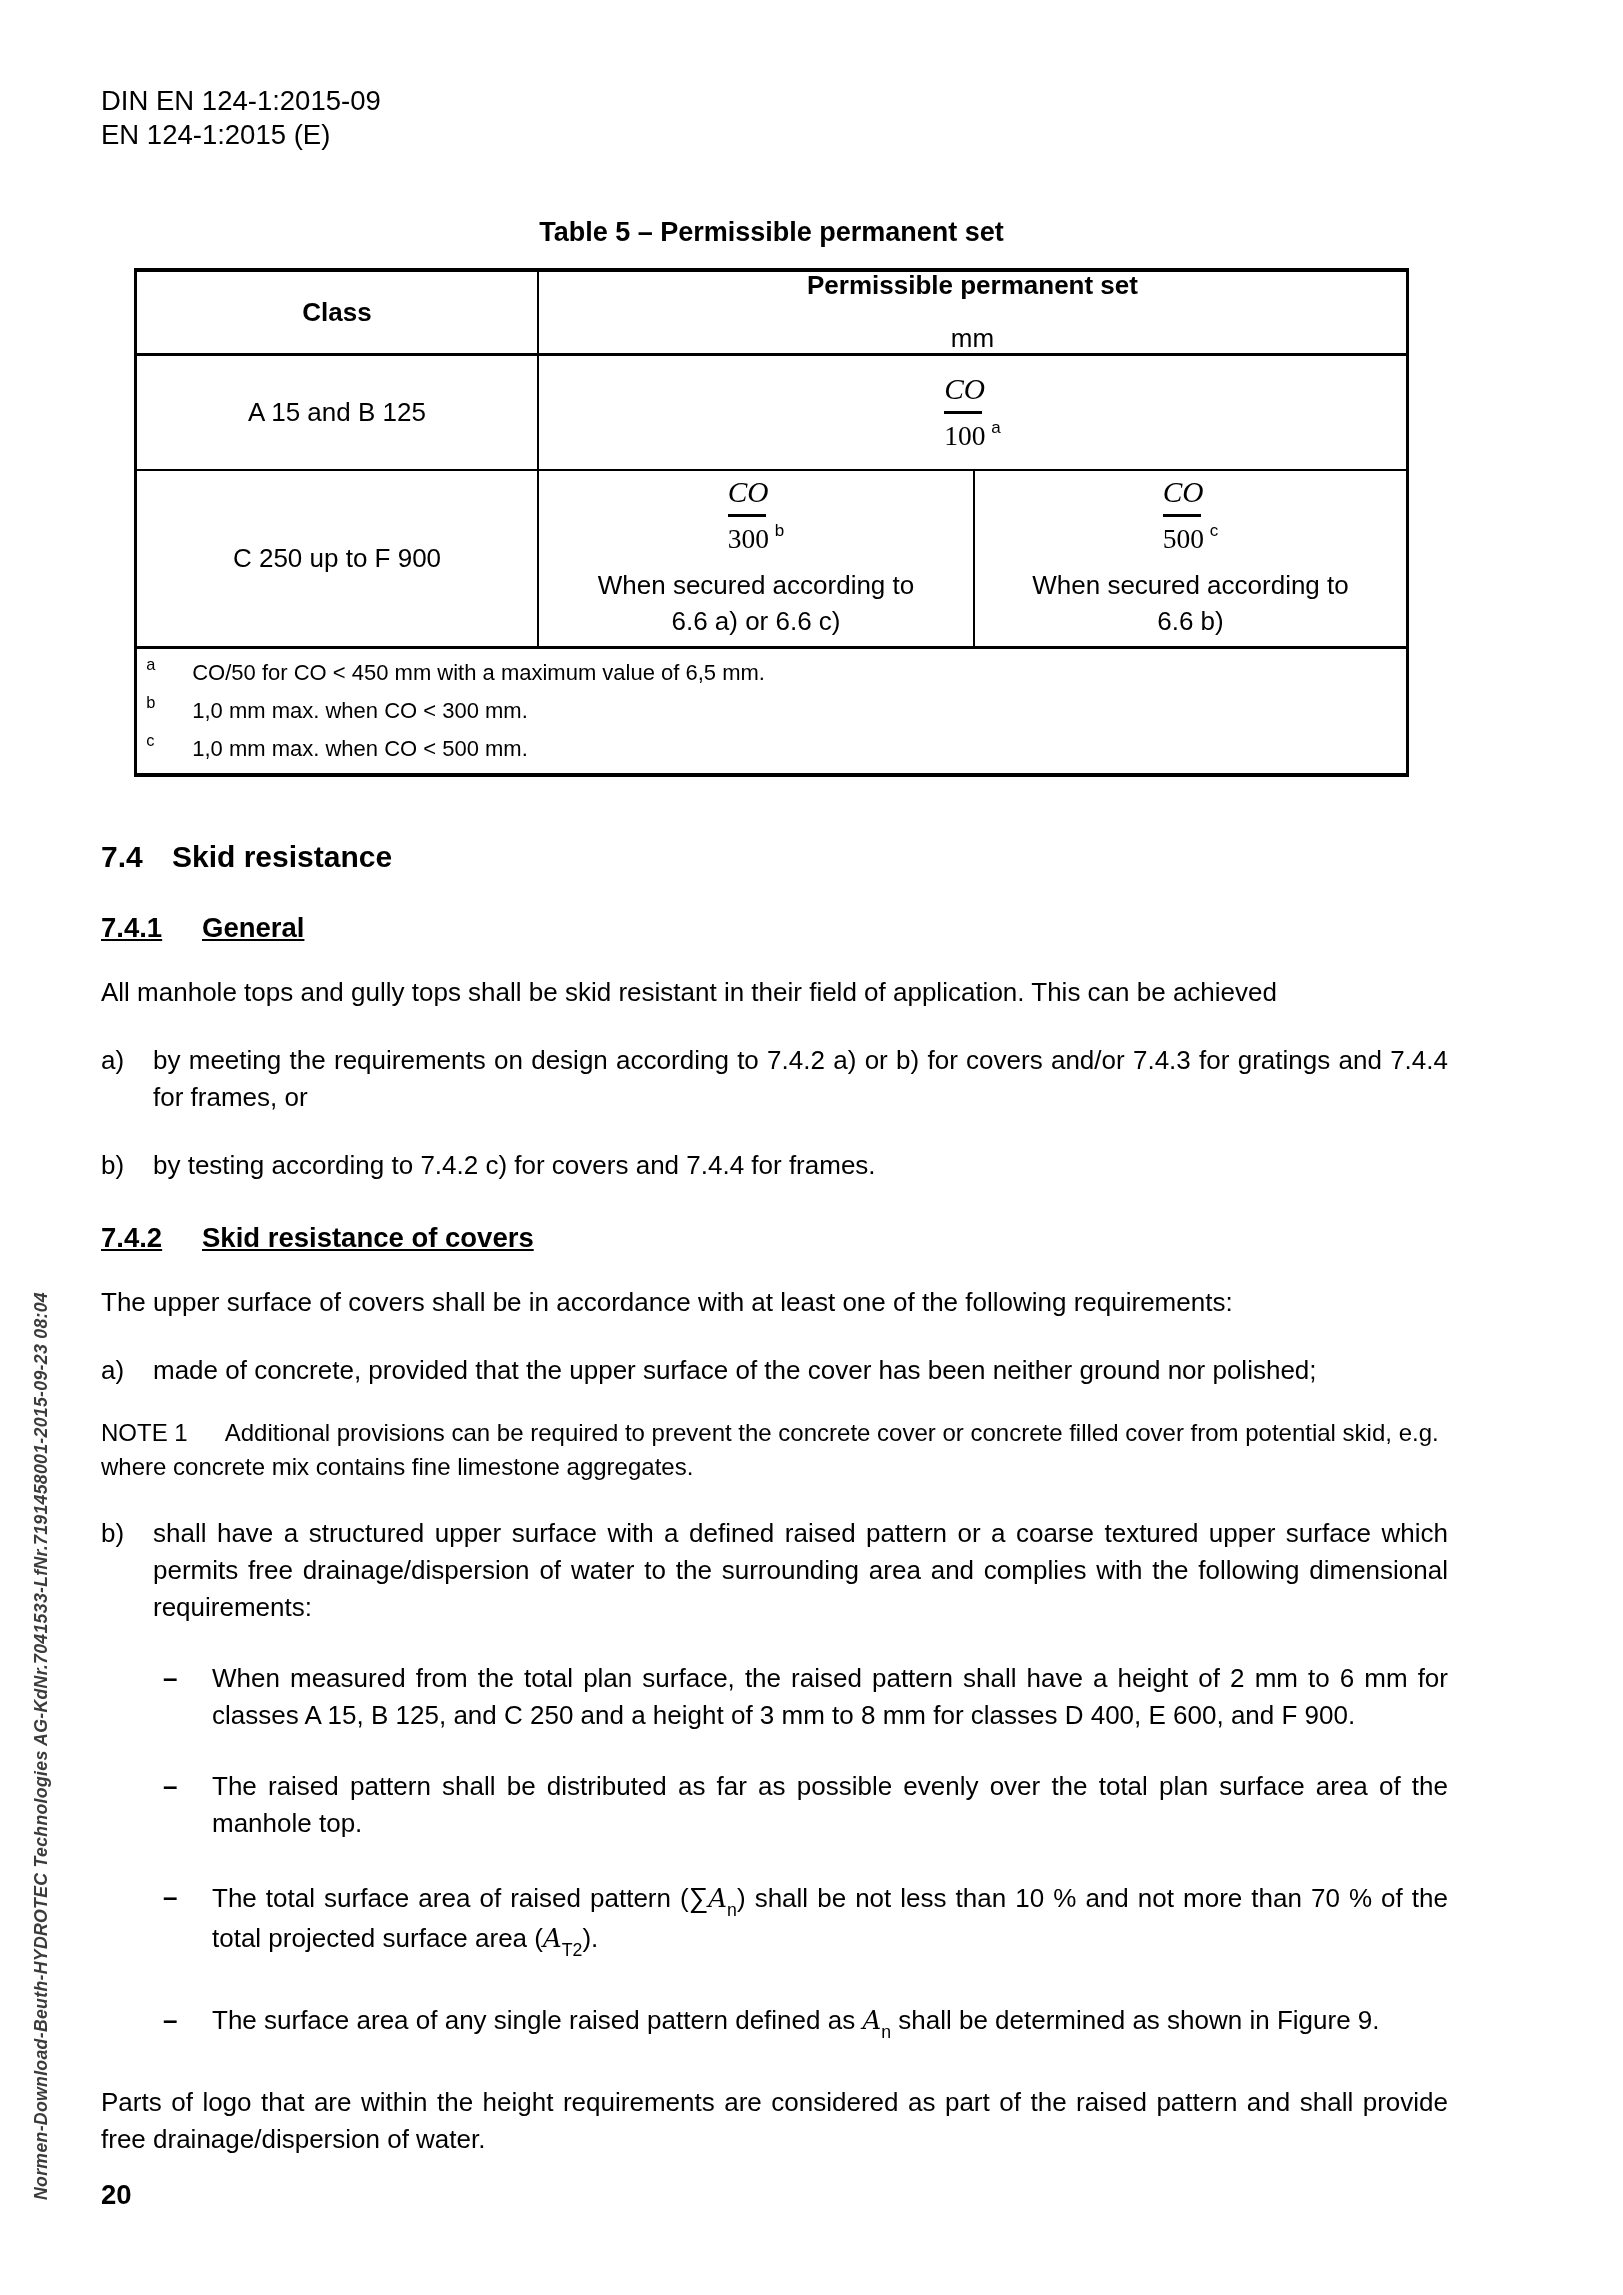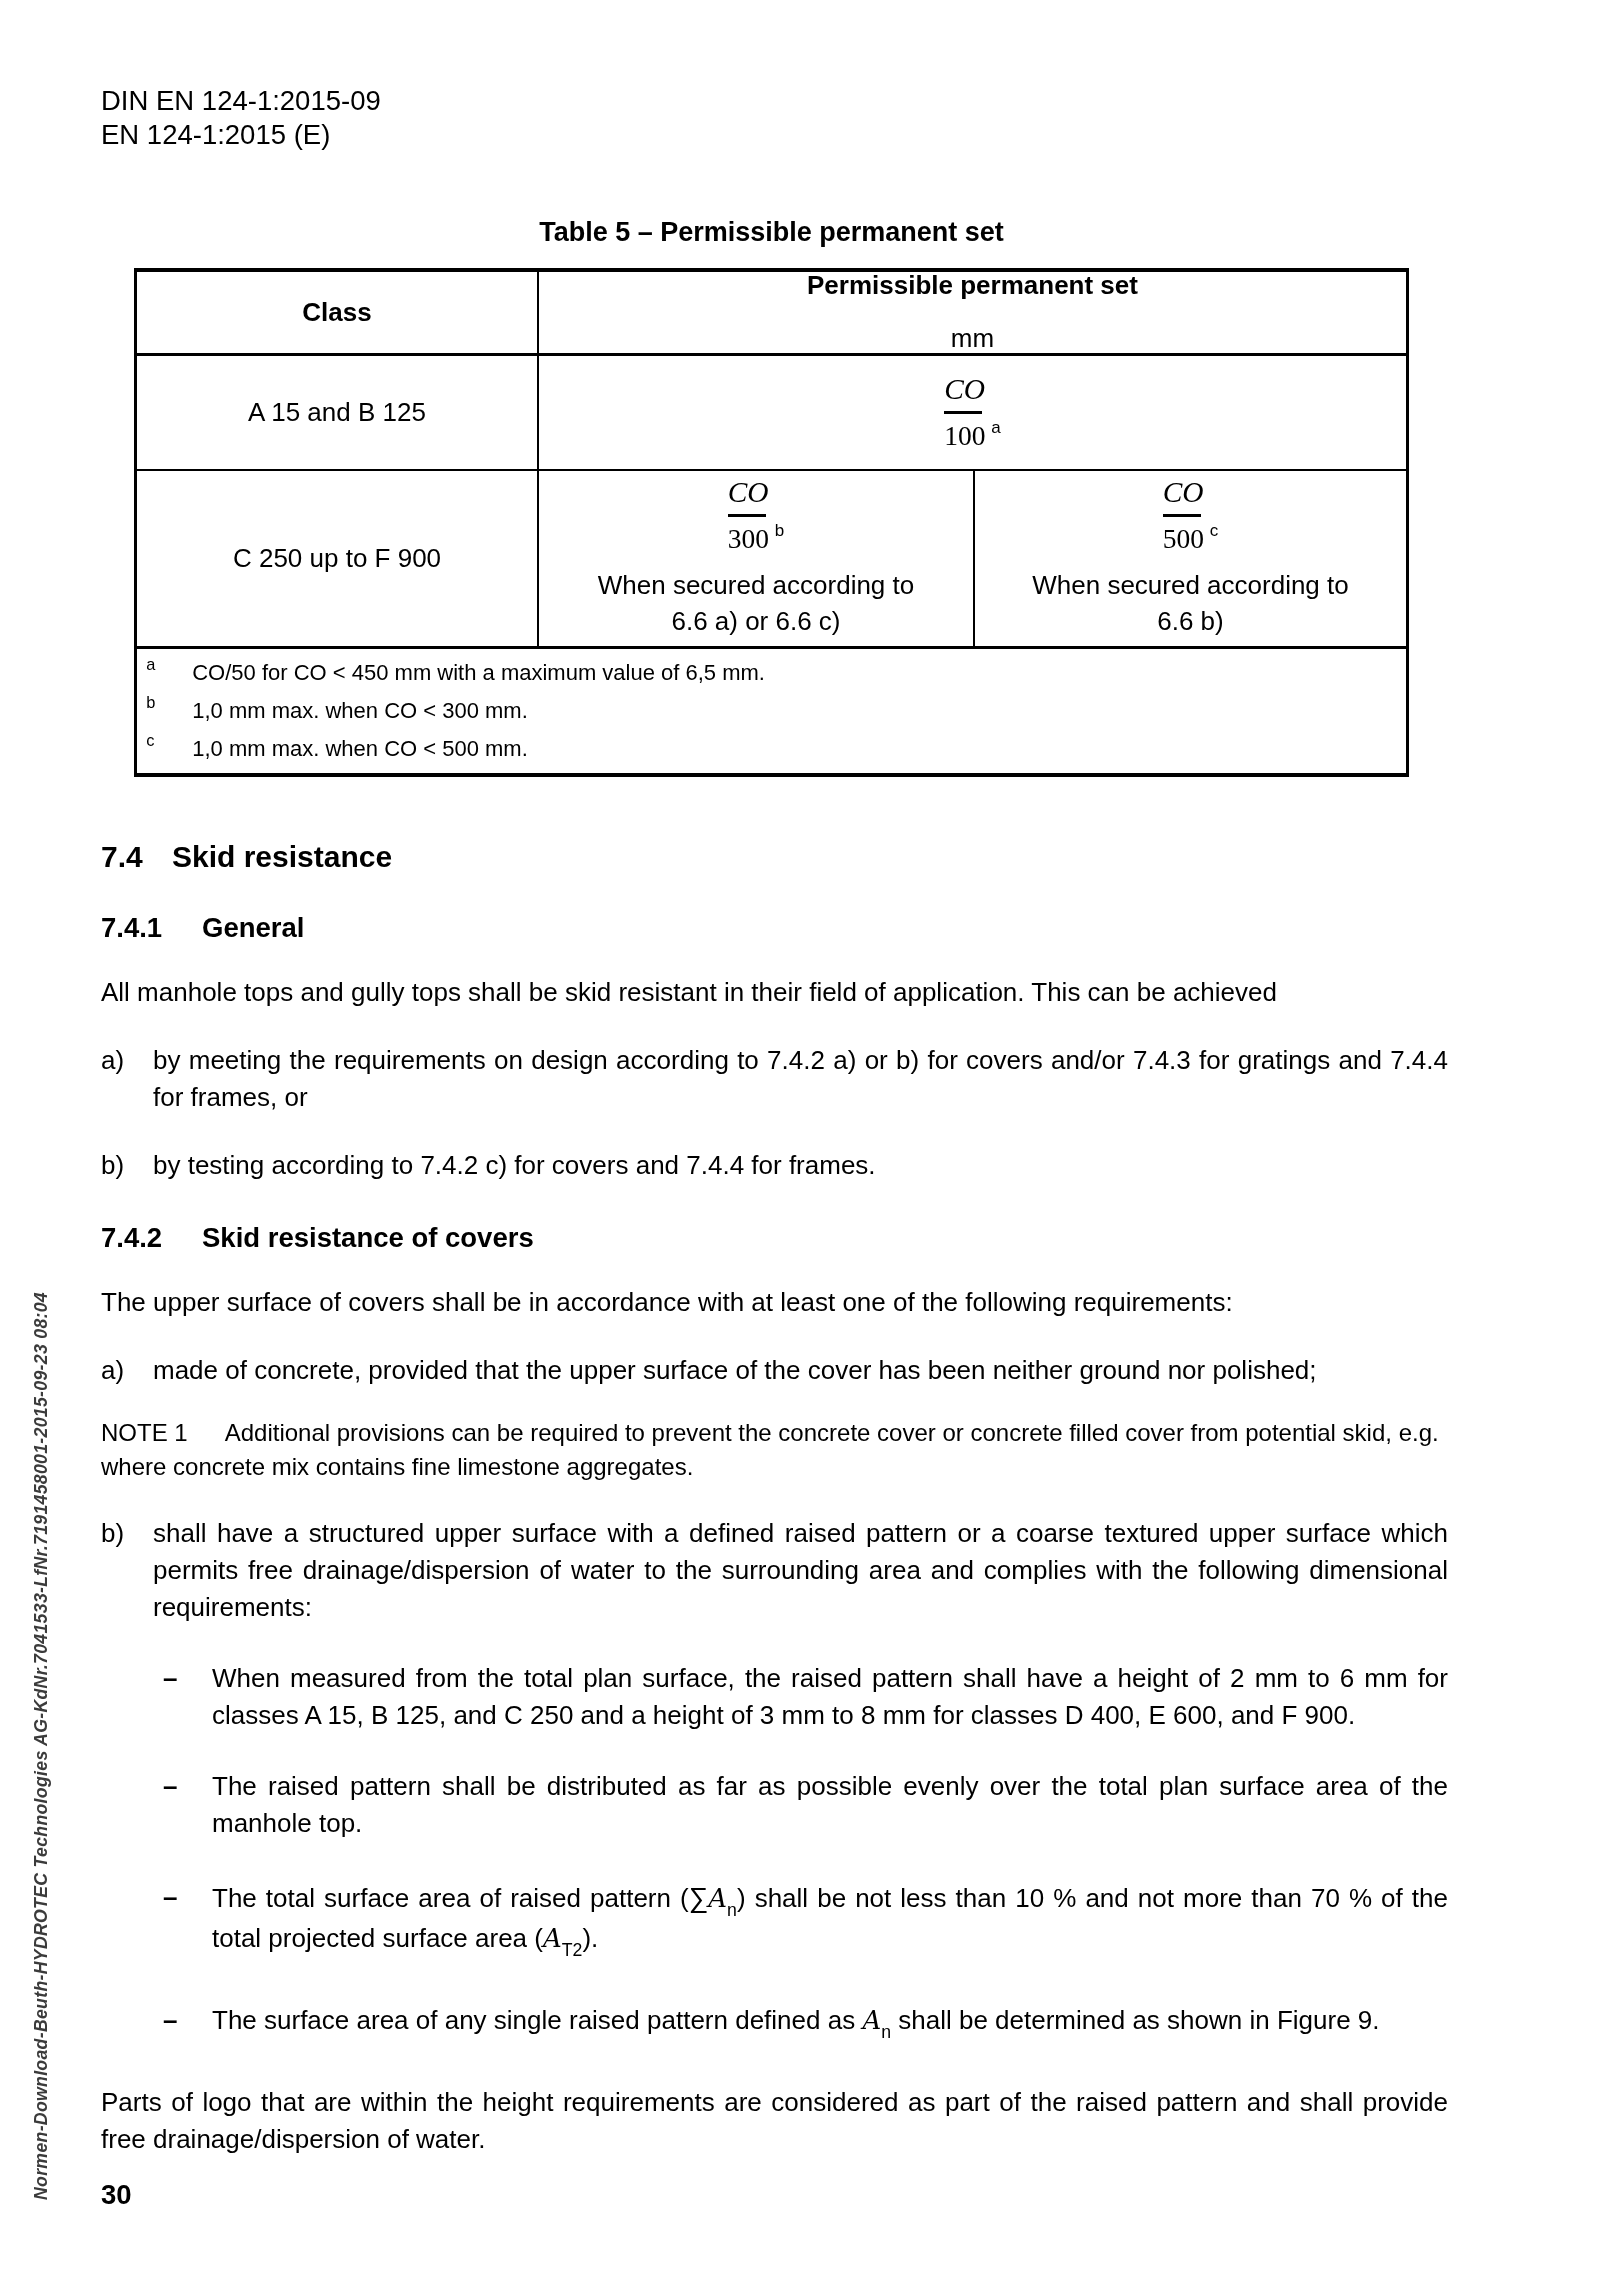--- a/index.html
+++ b/index.html
@@ -42,21 +42,21 @@
 
   .tfoot { border-top:3.9px solid #000; padding:9.2px 13px 9.2px 9.2px; }
   .fnrow { display:flex; align-items:flex-start; margin-bottom:7.9px; }
   .fnrow:last-child { margin-bottom:0; }
   .fnmark { width:46px; flex-shrink:0; font-size:16.4px; position:relative; top:-2.6px; }
   .fntext { font-size:22px; line-height:30px; }
 
   
   .h2 { margin-top:63px; display:flex; font-size:30px; font-weight:bold; }
   .h2 .hnum { width:71px; flex-shrink:0; }
-  .h3 { margin-top:38px; display:flex; font-size:27.5px; font-weight:bold; }
+  .h3 { margin-top:38px; display:flex; font-size:27.5px; font-weight:bold;text-decoration:underline; }
   .h3 .hnum { width:101px; flex-shrink:0; }
   .para { margin-top:30px; font-size:26px; line-height:37px; }
   .just { text-align:justify; }
   .litem { margin-top:31px; display:flex; font-size:26px; line-height:37px; }
   .litem .llabel { width:52px; flex-shrink:0; }
   .litem .ltext { flex:1; }
   .note { margin-top:27.5px; font-size:24px; line-height:34px; }
   .note-label { display:inline-block; margin-right:37px; }
   .bullet { margin-top:34px; margin-left:62px; display:flex; font-size:26px; line-height:37px; }
   .bullet .dash { width:49px; flex-shrink:0; font-weight:bold; }
@@ -214,16 +214,16 @@
 
     <div class="bullet mt64">
       <span class="dash">–</span>
       <span class="btext"><span>The surface area of any single raised pattern defined as </span><span class="mvar">A</span><span class="msub">n</span><span> shall be determined as shown in Figure 9.</span></span>
     </div>
 
     <div class="para closing just">Parts of logo that are within the height requirements are considered as part of the raised pattern and shall provide free drainage/dispersion of water.</div>
 
   </div>
 
-  <div class="page-number">30</div>
+  <div class="page-number">20</div>
 
 </div>
 
 
 </body></html>

